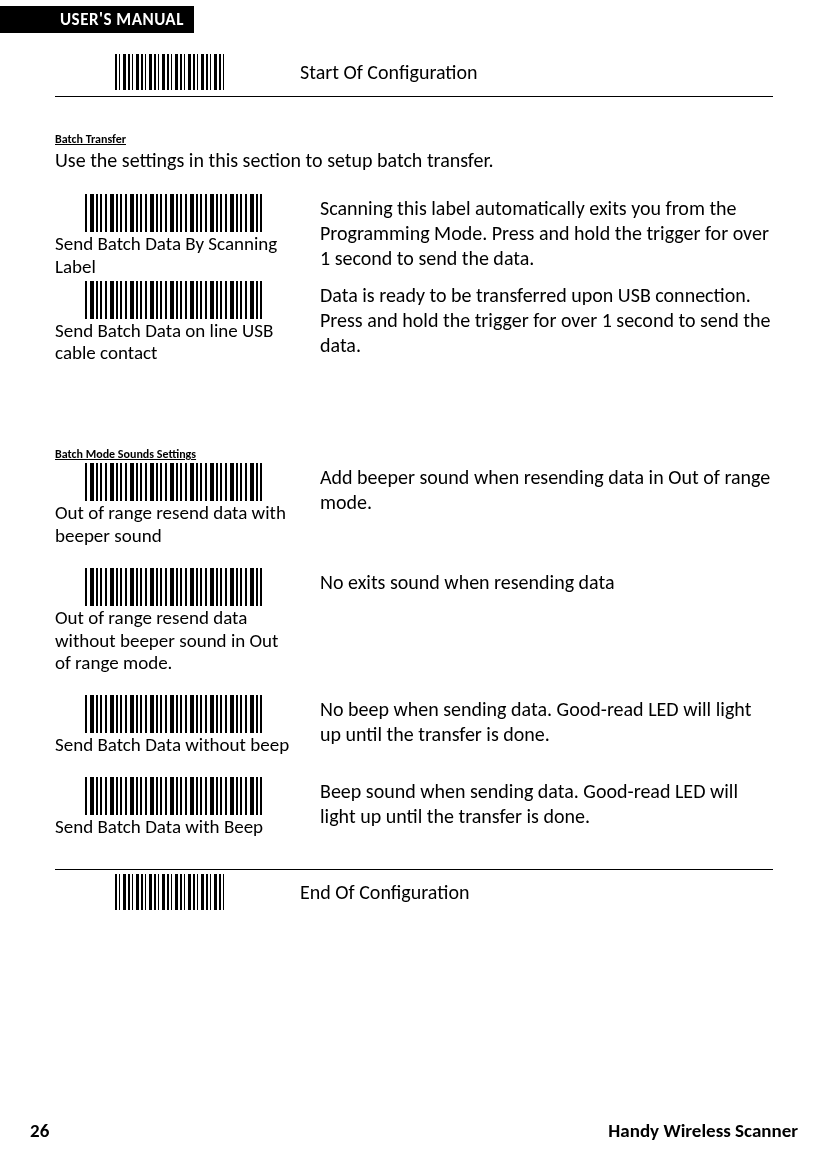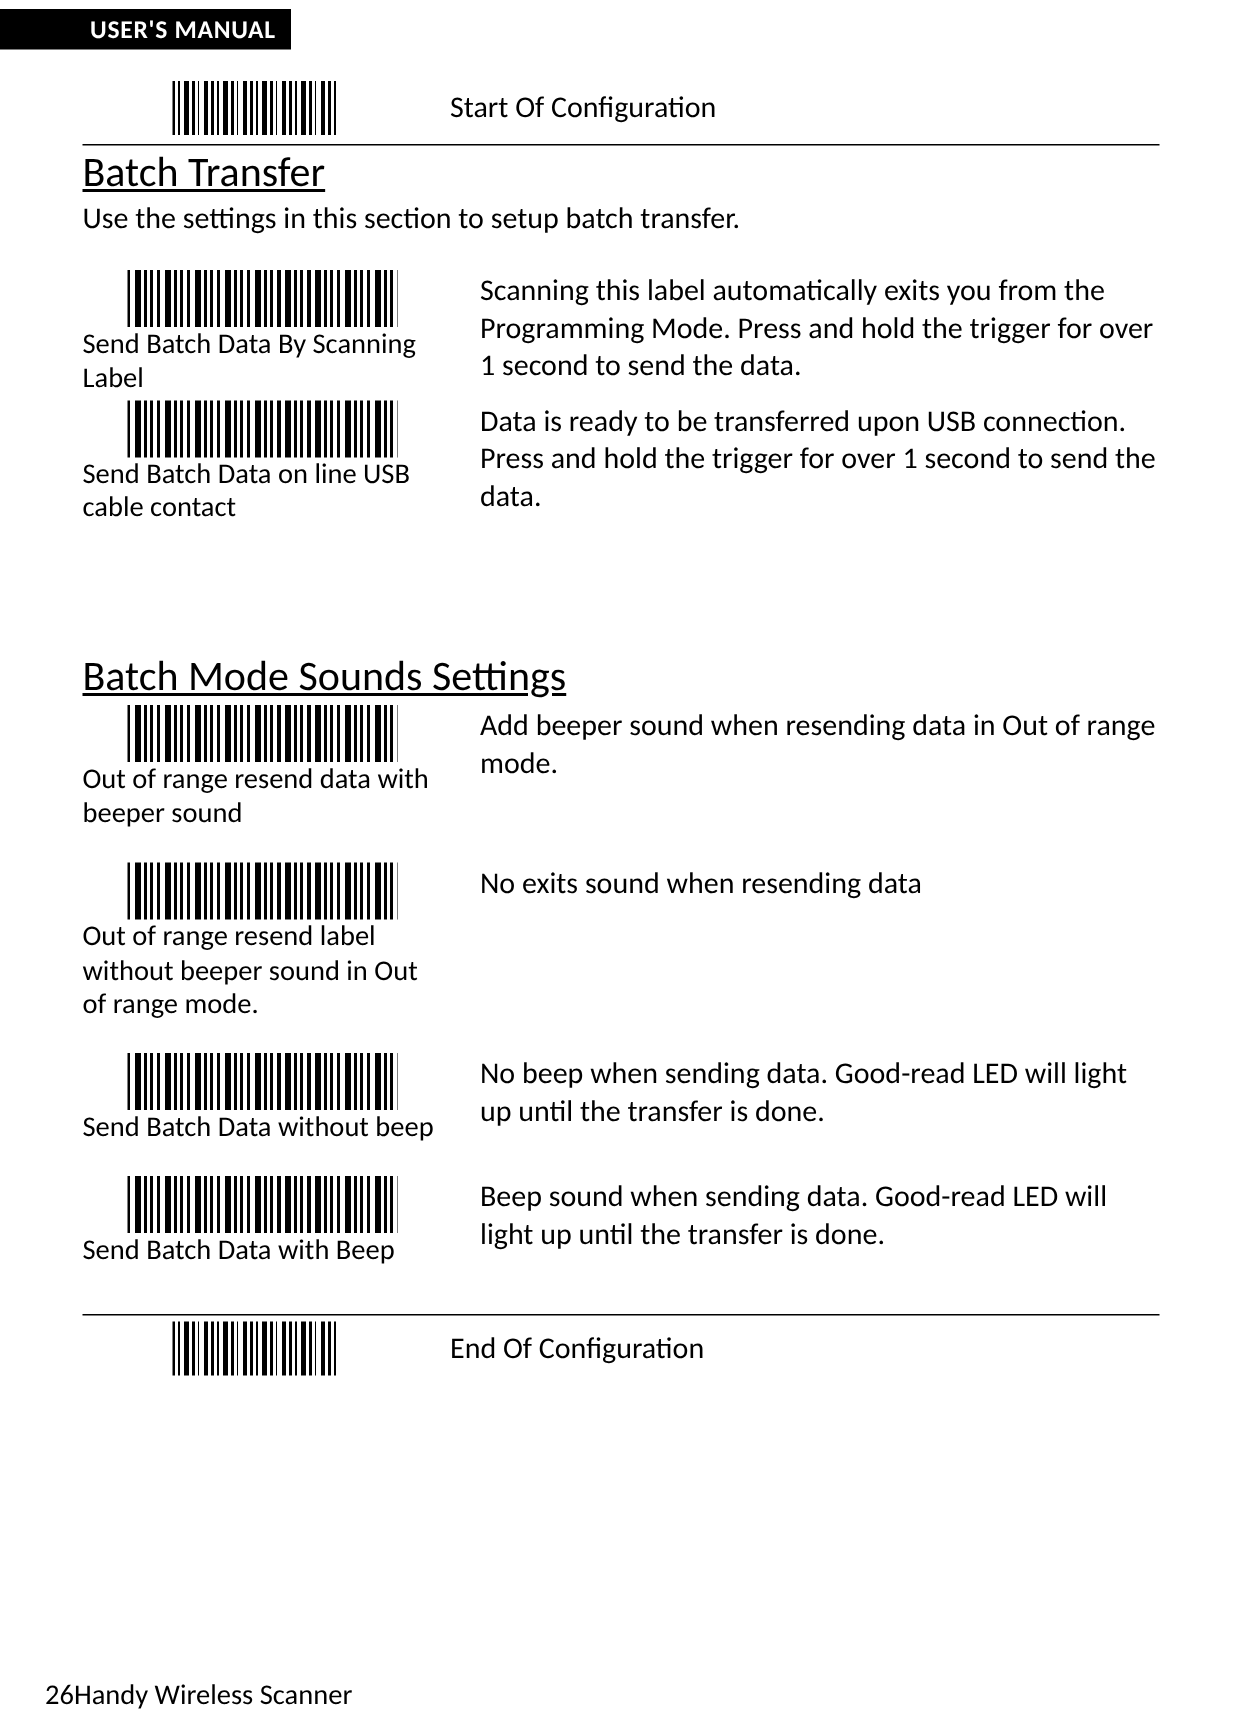--- a/index.html
+++ b/index.html
@@ -24,38 +24,39 @@
       font-weight: bold;
     }
     .header-bar .caps { font-variant: small-caps; letter-spacing: 0.5px; }
     .header-spacer { height: 50px; }
     .config-row {
       display: flex;
       align-items: center;
       gap: 75px;
       padding: 4px 0 6px 60px;
     }
-    .config-row.top { border-bottom: 1.5px solid #000; }
+    .config-row.top { border-bottom: 1.5px solid #000; margin-bottom: 35px; }
     .config-row.bottom { border-top: 1.5px solid #000; }
     .barcode-small {
       width: 110px; height: 36px;
       display: inline-block;
       background: repeating-linear-gradient(90deg,#000 0 2px,#fff 2px 4px,#000 4px 5px,#fff 5px 8px,#000 8px 11px,#fff 11px 13px);
       flex-shrink: 0;
     }
     .barcode-med {
       width: 180px; height: 38px;
       display: block;
       margin: 0 auto;
       background: repeating-linear-gradient(90deg,#000 0 2px,#fff 2px 5px,#000 5px 9px,#fff 9px 11px,#000 11px 13px,#fff 13px 15px,#000 15px 17px,#fff 17px 20px);
     }
     .section-title {
       text-decoration: underline;
-      font-size: 28px;
+      font-size: 12px;
       margin-bottom: 2px;
+      font-weight: bold;
     }
     .section-intro { margin-bottom: 22px; }
     .item-row {
       display: flex;
       align-items: flex-start;
       margin-bottom: 2px;
       gap: 25px;
     }
     .item-left {
       width: 240px; flex-shrink: 0;
@@ -73,22 +74,23 @@
       padding-top: 2px;
     }
     .spacer-sm { height: 18px; }
     .spacer-lg { height: 80px; }
     .footer {
       position: absolute;
       bottom: 12px;
       left: 0; right: 0;
       padding: 0 30px;
       display: flex;
-      justify-content: flex-start;
+      justify-content: space-between;
       font-size: 19px;
+      font-weight: bold;
     }
     .content { position: relative; }
   </style>
 </head>
 <body>
 
 <div class="header-bar">
   <span class="caps">USER'S MANUAL</span>
 </div>
 <div class="header-spacer"></div>
@@ -131,21 +133,21 @@
         <span class="barcode-med"></span>
         <div class="label">Out of range resend data with beeper sound</div>
       </div>
       <div class="item-desc">Add beeper sound when resending data in Out of range mode.</div>
     </div>
     <div class="spacer-sm"></div>
 
     <div class="item-row">
       <div class="item-left">
         <span class="barcode-med"></span>
-        <div class="label">Out of range resend label without beeper sound in Out of range mode.</div>
+        <div class="label">Out of range resend data without beeper sound in Out of range mode.</div>
       </div>
       <div class="item-desc">No exits sound when resending data</div>
     </div>
     <div class="spacer-sm"></div>
 
     <div class="item-row">
       <div class="item-left">
         <span class="barcode-med"></span>
         <div class="label">Send Batch Data without beep</div>
       </div>

